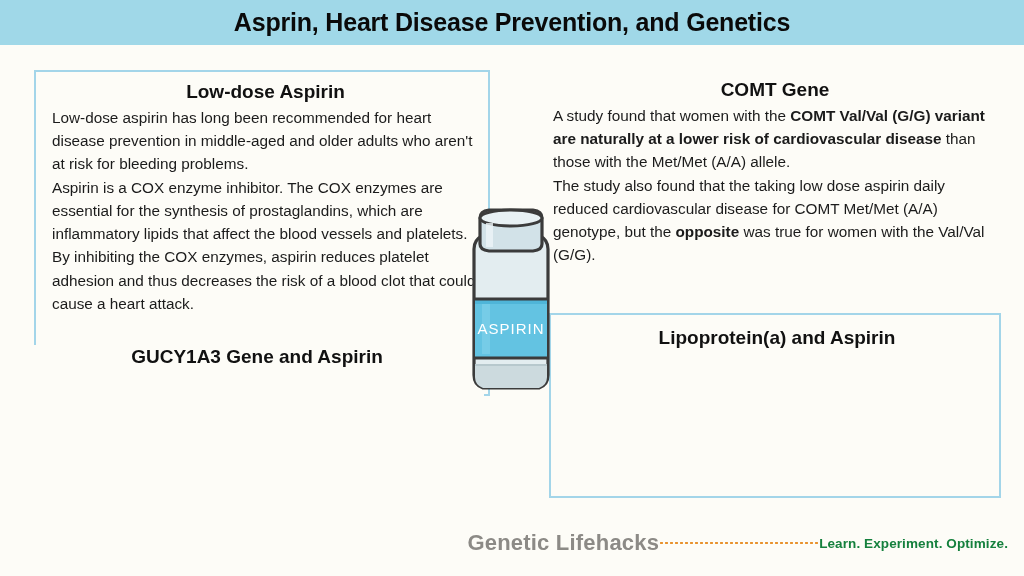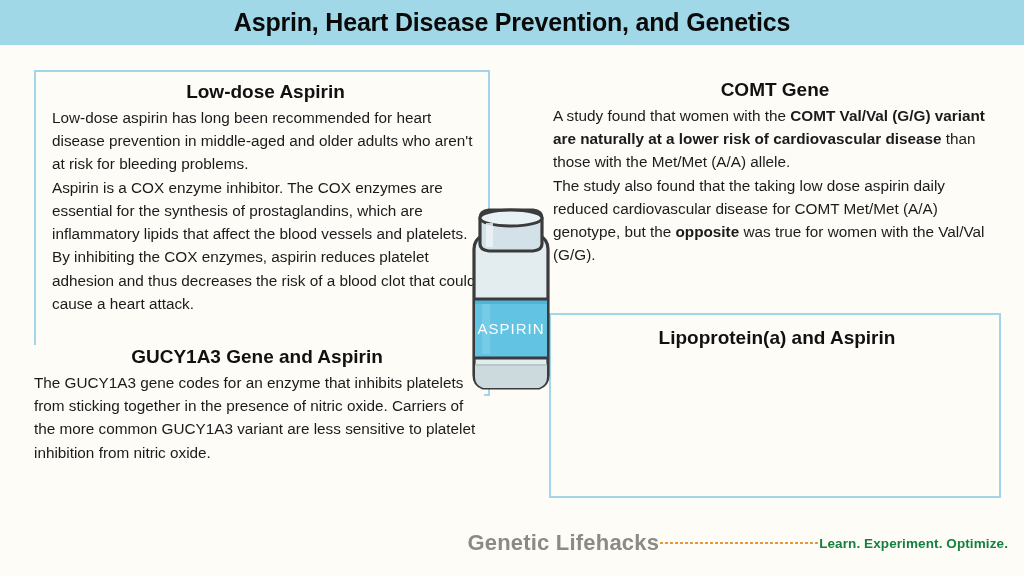--- a/index.html
+++ b/index.html
@@ -145,21 +145,20 @@
 </div>
 
 <div class="card bordered" id="card-lowdose">
   <div class="section-title">Low-dose Aspirin</div>
   <p class="section-body">Low-dose aspirin has long been recommended for heart disease prevention in middle-aged and older adults who aren't at risk for bleeding problems.</p>
   <p class="section-body">Aspirin is a COX enzyme inhibitor. The COX enzymes are essential for the synthesis of prostaglandins, which are inflammatory lipids that affect the blood vessels and platelets. By inhibiting the COX enzymes, aspirin reduces platelet adhesion and thus decreases the risk of a blood clot that could cause a heart attack.</p>
 </div>
 
 <div class="card" id="card-gucy">
   <div class="section-title">GUCY1A3 Gene and Aspirin</div>
-  <p class="section-body">The GUCY1A3 gene codes for an enzyme that inhibits platelets from sticking together in the presence of nitric oxide. Carriers of the more common GUCY1A3 variant are less sensitive to platelet inhibition from nitric oxide.</p>
 </div>
 
 <div class="card" id="card-comt">
   <div class="section-title">COMT Gene</div>
   <p class="section-body"><span>A study found that women with the </span><b>COMT Val/Val (G/G) variant are naturally at a lower risk of cardiovascular disease</b><span> than those with the Met/Met (A/A) allele.</span></p>
   <p class="section-body"><span>The study also found that the taking low dose aspirin daily reduced cardiovascular disease for COMT Met/Met (A/A) genotype, but the </span><b>opposite</b><span> was true for women with the Val/Val (G/G).</span></p>
 </div>
 
 <div class="card bordered" id="card-lpa">
   <div class="section-title">Lipoprotein(a) and Aspirin</div>

